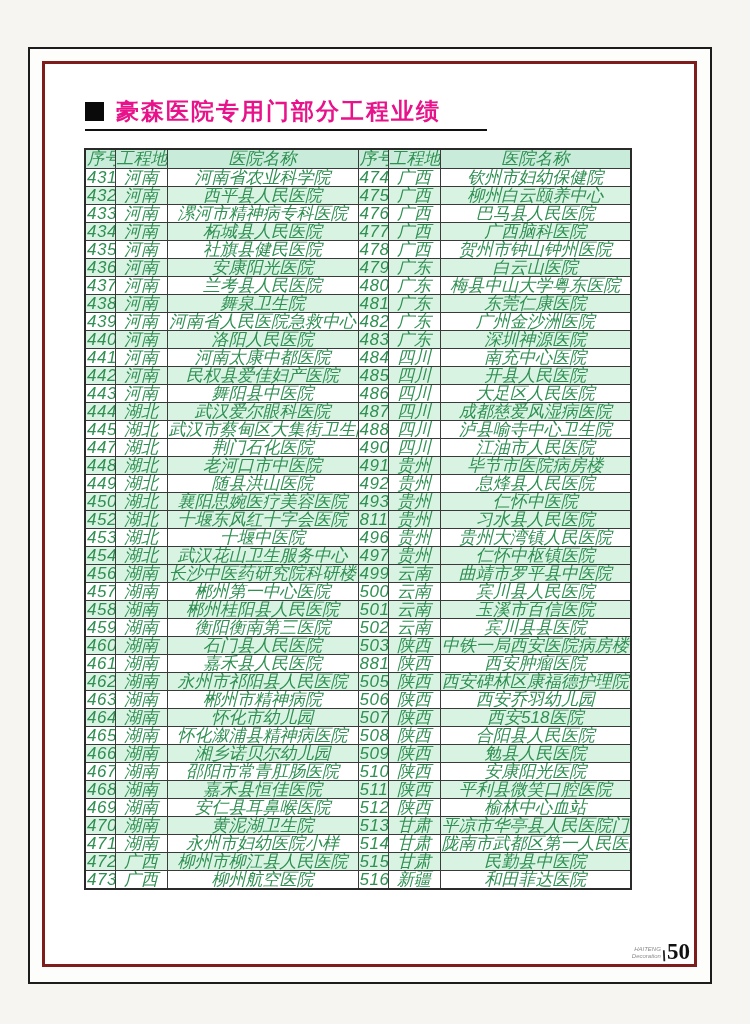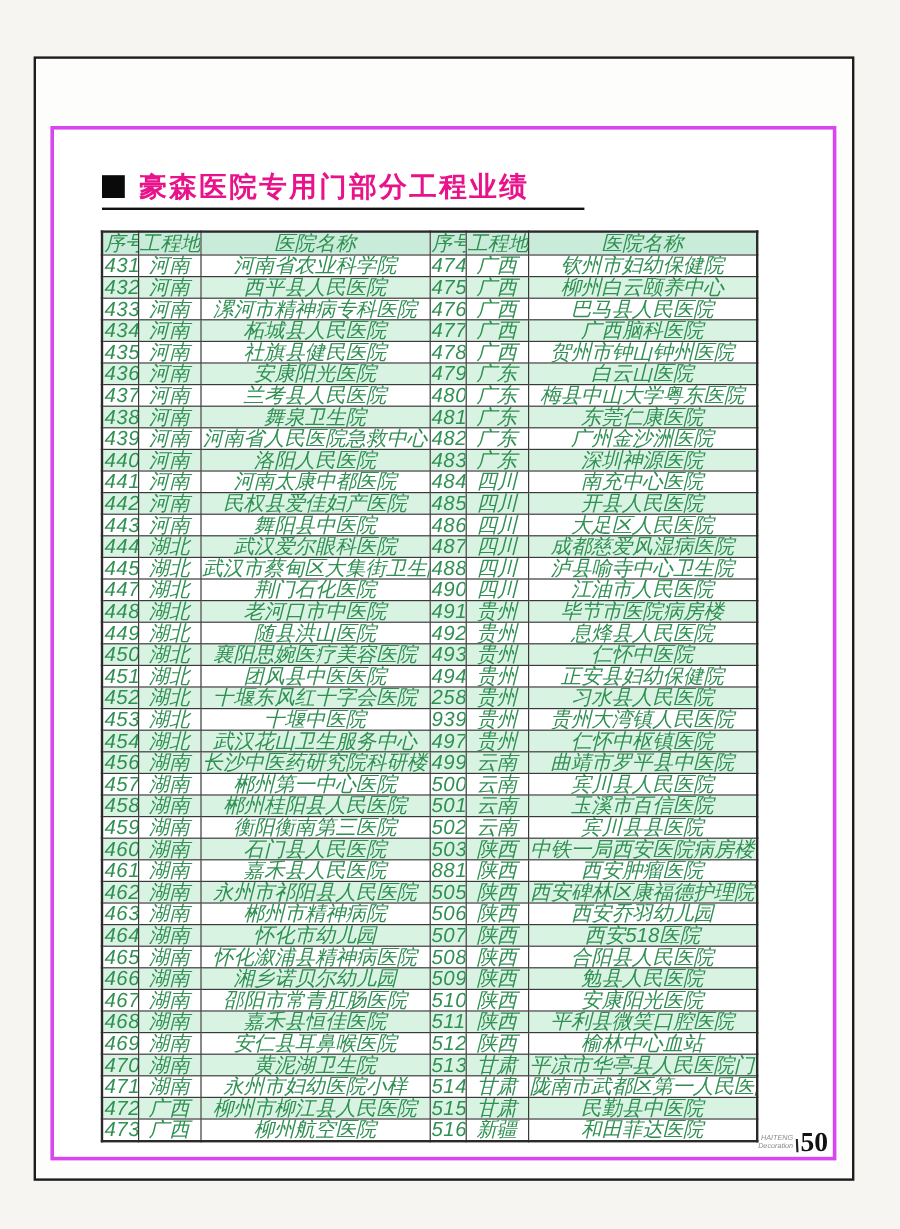--- a/index.html
+++ b/index.html
@@ -9,21 +9,21 @@
     font-family:"Liberation Sans","DejaVu Sans",sans-serif;
     position:relative;
     overflow:hidden;
   }
   .outer-frame {
     position:absolute; left:28px; top:47px; width:684px; height:937px;
     border:2px solid #1c1c1c; background:#fdfdfc;
   }
   .inner-frame {
     position:absolute; left:12px; top:12px; right:13px; bottom:15px;
-    border:3px solid #d946ef; background:#ffffff;margin-top:44px;
+    border:3px solid #7f1d1d; background:#ffffff;
   }
   .title-row {
     position:absolute; left:40px; top:36px;
     display:flex; align-items:flex-end; gap:12px;
     width:402px; padding-bottom:6px;
     border-bottom:2px solid #111;
   }
   .title-square { width:19px; height:19px; background:#0a0a0a; margin-bottom:2px; }
   .page-title {
     color:#e8138a; font-size:23px; font-weight:bold; letter-spacing:2px;
@@ -236,41 +236,33 @@
             <td>息烽县人民医院</td>
           </tr>
           <tr class="alt">
             <td class="num">450</td>
             <td>湖北</td>
             <td>襄阳思婉医疗美容医院</td>
             <td class="num">493</td>
             <td>贵州</td>
             <td>仁怀中医院</td>
           </tr>
-          <tr>
-            <td class="num">451</td>
-            <td>湖北</td>
-            <td>团风县中医医院</td>
-            <td class="num">494</td>
-            <td>贵州</td>
-            <td>正安县妇幼保健院</td>
-          </tr>
           <tr class="alt">
             <td class="num">452</td>
             <td>湖北</td>
             <td>十堰东风红十字会医院</td>
-            <td class="num">258</td>
+            <td class="num">811</td>
             <td>贵州</td>
             <td>习水县人民医院</td>
           </tr>
           <tr>
             <td class="num">453</td>
             <td>湖北</td>
             <td>十堰中医院</td>
-            <td class="num">939</td>
+            <td class="num">496</td>
             <td>贵州</td>
             <td>贵州大湾镇人民医院</td>
           </tr>
           <tr class="alt">
             <td class="num">454</td>
             <td>湖北</td>
             <td>武汉花山卫生服务中心</td>
             <td class="num">497</td>
             <td>贵州</td>
             <td>仁怀中枢镇医院</td>

